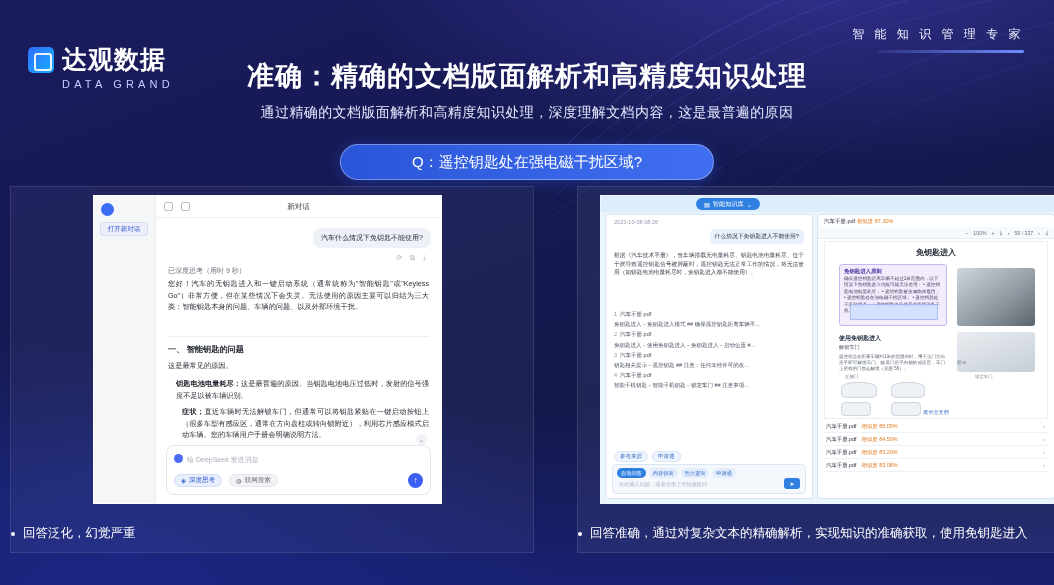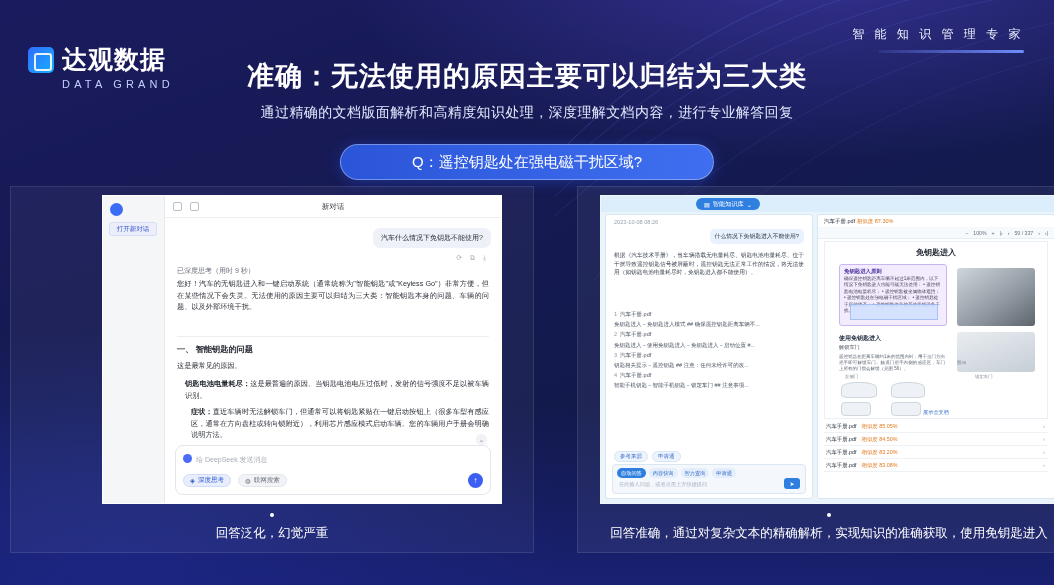--- a/index.html
+++ b/index.html
@@ -89,27 +89,27 @@
     background: rgba(255,255,255,0.045);
     border: 1px solid rgba(255,255,255,0.10);
   }
   .panel-left  { left: 10px;  width: 524px; }
   .panel-right { left: 540px; width: 504px; background: rgba(255,255,255,0.06); margin-left: 37px; }
 
   .shot {
     position: absolute; background: #f4f6fa; overflow: hidden;
     border: 1px solid rgba(255,255,255,0.25);
   }
-  .shot-left  { left: 91px; top: 8px;  width: 400px; height: 309px; background:#fff; }
+  .shot-left  { left: 82px; top: 8px;  width: 349px; height: 309px; background:#fff; }
   .shot-right { left: 22px; top: 8px;  width: 460px; height: 309px; background:#eaf4fb; }
 
   .caption {
     position: absolute; bottom: 10px; left: 0; right: 0;
-    display: flex; align-items: center; justify-content: space-between;
-    gap: 8px; font-size: 12.5px; color: #ffffff; flex-direction: column;
+    display: flex; align-items: center; justify-content: flex-start;
+    gap: 8px; font-size: 12.5px; color: #ffffff;
   }
   .bullet-dot { width: 4px; height: 4px; background: #fff; border-radius: 50%; display:inline-block; }
 
   
   .l-sidebar {
     position: absolute; left:0; top:0; width: 62px; height: 100%;
     background: #f5f6f8; border-right: 1px solid #e8eaee;
   }
   .l-logo { position:absolute; left:7px; top:7px; width:13px; height:13px; border-radius:50%;
             background:#3b6cf6; }
@@ -287,22 +287,22 @@
   <div class="logo-block">
     <div class="logo-row">
       <div class="logo-mark"></div>
       <div class="logo-cn">达观数据</div>
     </div>
     <div class="logo-en">DATA GRAND</div>
   </div>
   <div class="tagline">智 能 知 识 管 理 专 家</div>
   <div class="tagline-underline"></div>
 
-  <div class="title">准确：无法使用的原因主要可以归结为三大类</div>
-  <div class="subtitle">通过精确的文档版面解析和高精度知识处理，深度理解文档内容，进行专业解答回复</div>
+  <div class="title">准确：精确的文档版面解析和高精度知识处理</div>
+  <div class="subtitle">通过精确的文档版面解析和高精度知识处理，深度理解文档内容，这是最普遍的原因</div>
 
   <div class="question-pill">
     <span>Q：遥控钥匙处在强电磁干扰区域?</span>
   </div>
 
   <div class="panel panel-left">
     <div class="shot shot-left">
 
       <div class="l-sidebar">
         <div class="l-logo"></div>

